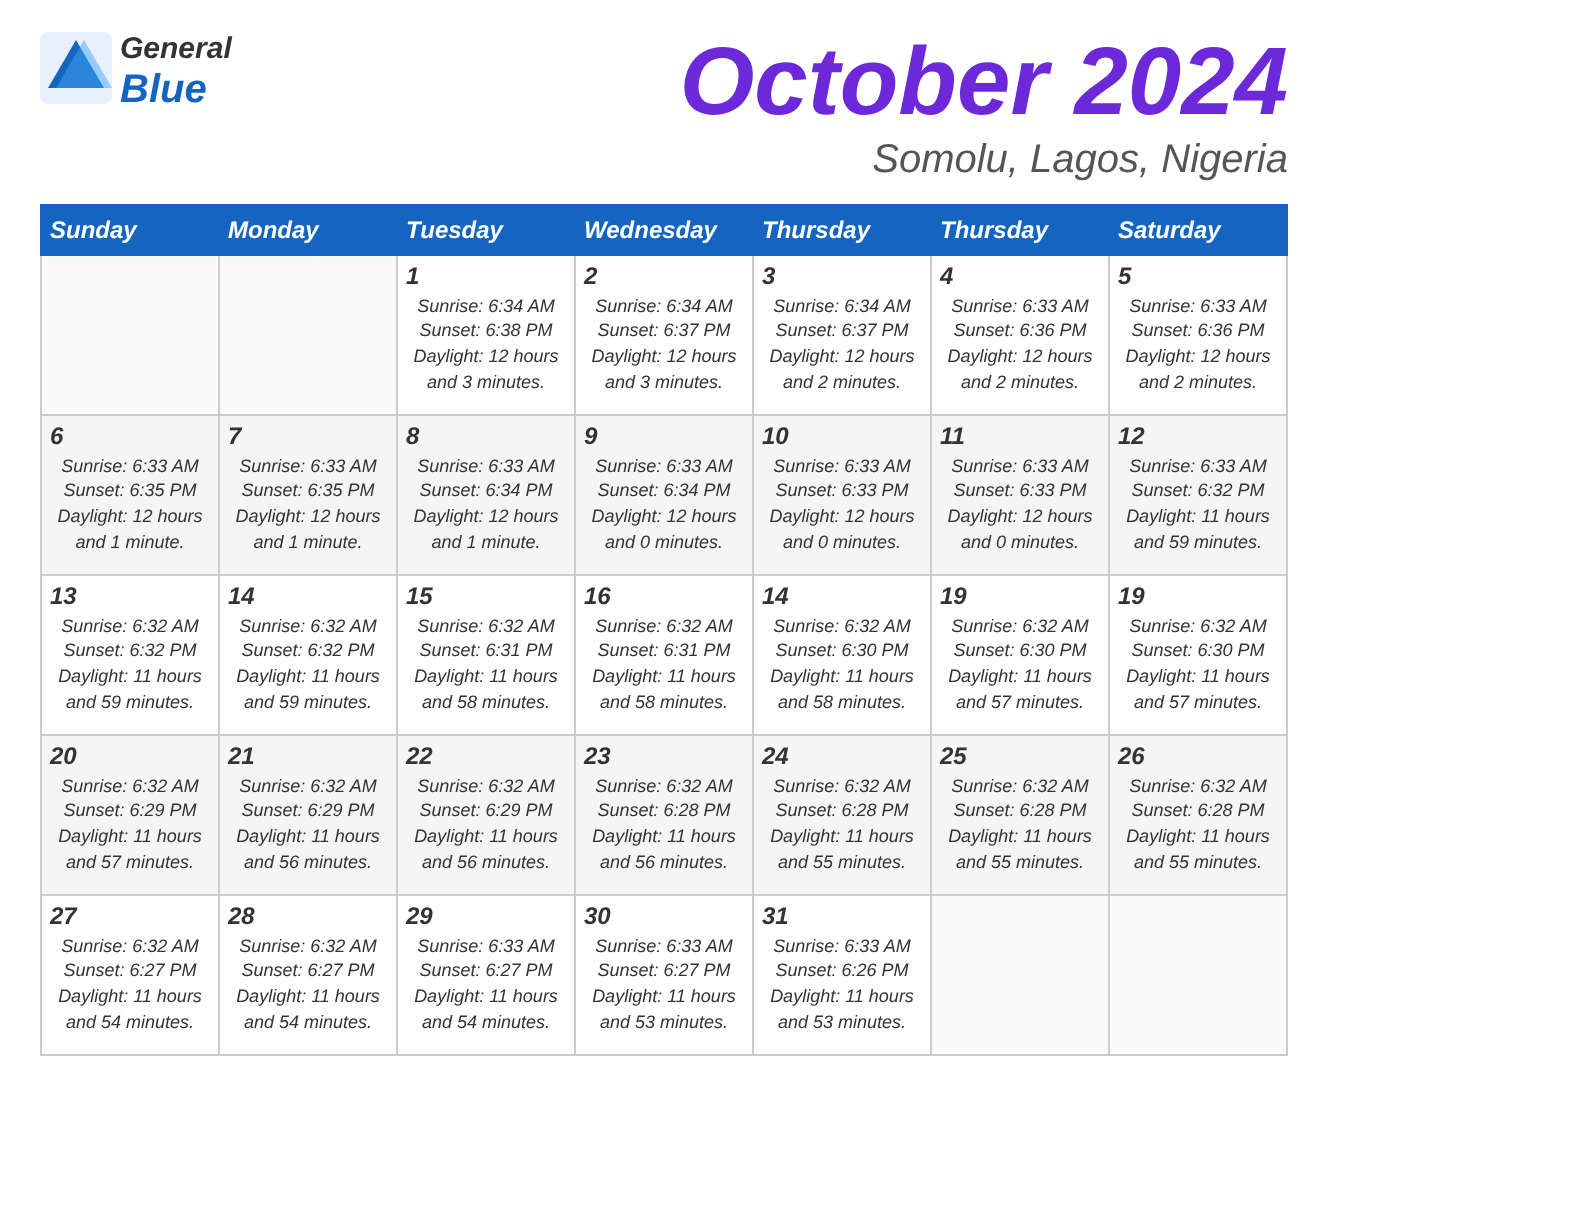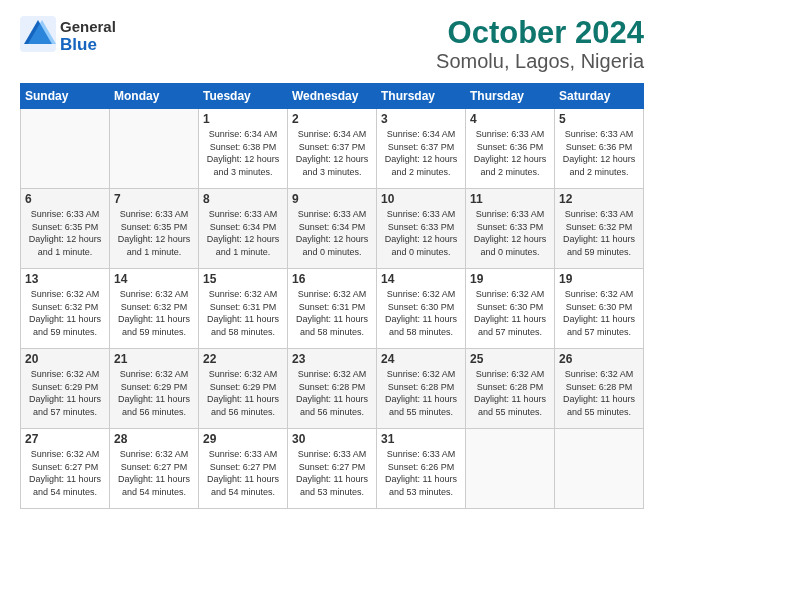--- a/index.html
+++ b/index.html
@@ -8,39 +8,40 @@
       background: #fff;
       width: 792px;
       height: 612px;
       overflow: hidden;
     }
     .page {
       width: 664px;
       min-height: 612px;
       padding: 16px 20px 10px 20px;
       background: #fff;
+      font-style: italic;
     }
     .header {
       display: flex;
       justify-content: space-between;
       align-items: flex-start;
       margin-bottom: 10px;
     }
     .logo {
       display: flex;
       align-items: center;
       gap: 0px;
     }
     .title-block {
       text-align: right;
     }
     .month-title {
-      font-size: 31px;
+      font-size: 48px;
       font-weight: bold;
-      color: #0f766e;
+      color: #6d28d9;
       line-height: 1.1;
     }
     .subtitle {
       font-size: 20px;
       color: #555;
     }
     .calendar {
       width: 100%;
       border-collapse: collapse;
       font-size: 10px;
@@ -92,21 +93,21 @@
     <div class="logo">
       <div>
         <svg width="36" height="36" viewBox="0 0 36 36">
           <rect x="0" y="0" width="36" height="36" rx="4" fill="#e8f0fe"></rect>
           <polygon points="18,4 32,28 4,28" fill="#1565c0"></polygon>
           <polygon points="22,4 36,28 8,28" fill="#42a5f5" opacity="0.5"></polygon>
         </svg>
       </div>
       <div style="margin-left:4px">
         <div style="font-size:15px;font-weight:bold;color:#333;line-height:1.15;">General</div>
-        <div style="font-size:17px;font-weight:bold;color:#1565c0;line-height:1.15;">Blue</div>
+        <div style="font-size:20px;font-weight:bold;color:#1565c0;line-height:1.15;">Blue</div>
       </div>
     </div>
     <div class="title-block">
       <div class="month-title">October 2024</div>
       <div class="subtitle">Somolu, Lagos, Nigeria</div>
     </div>
   </div>
 
   <table class="calendar" id="cal-table">
     <thead id="cal-head">

